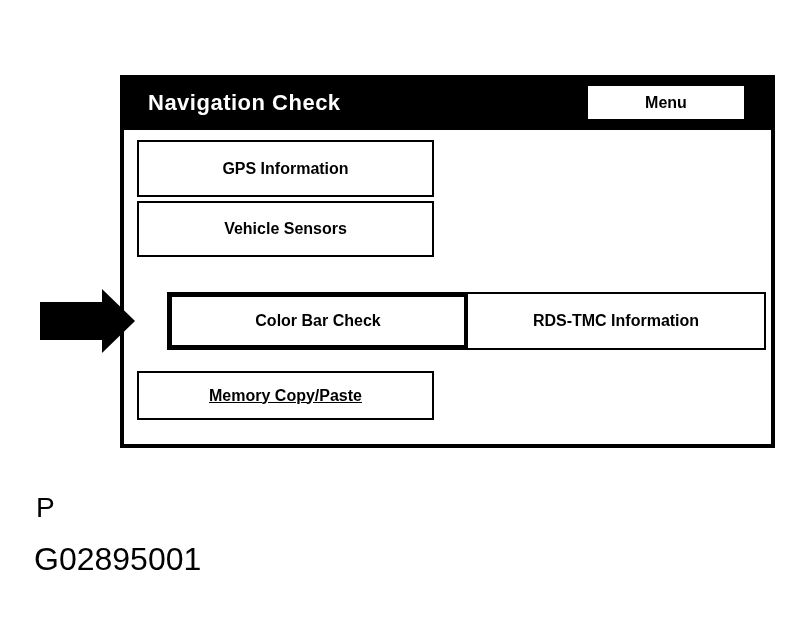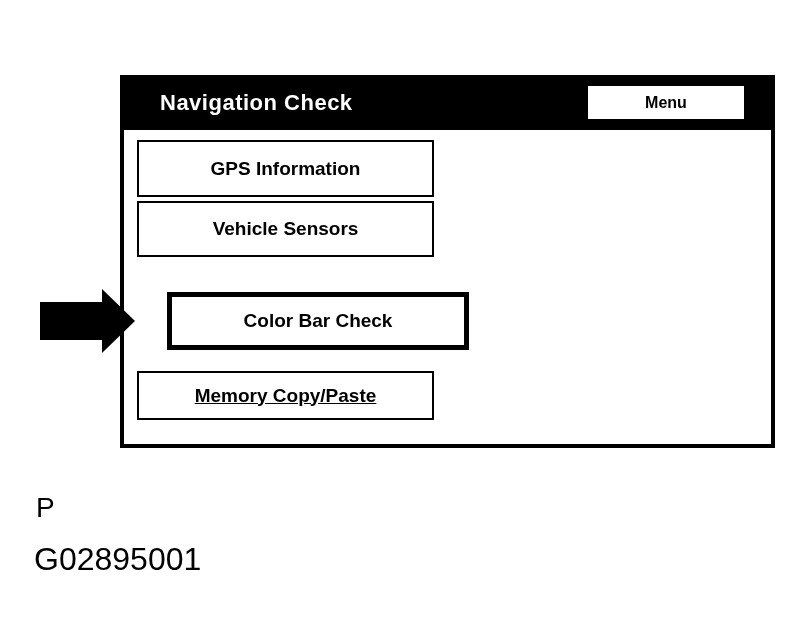--- a/index.html
+++ b/index.html
@@ -30,21 +30,20 @@
   .panel-header {
     position: absolute;
     left: -4px;
     top: -4px;
     width: 655px;
     height: 55px;
     box-sizing: border-box;
     background: #000000;
     display: flex;
     align-items: center;
-    padding-left: 12px;
   }
   .panel-title {
     color: #ffffff;
     font-size: 22px;
     font-weight: bold;
     letter-spacing: 0.5px;
     margin-left: 28px;
     white-space: nowrap;
   }
   .menu-btn {
@@ -67,21 +66,21 @@
 
   
   .btn {
     position: absolute;
     box-sizing: border-box;
     background: #ffffff;
     border: 2px solid #000000;
     display: flex;
     align-items: center;
     justify-content: center;
-    font-size: 19px;
+    font-size: 16px;
     font-weight: bold;
     color: #000000;
     white-space: nowrap;
     cursor: pointer;
   }
   .col-a { left: 13px;  width: 297px; }
   .col-b { left: 342px; width: 300px; }
   .row-1 { top: 61px;  height: 57px; }
   .row-2 { top: 122px; height: 56px; }
   .row-3 { top: 213px; height: 58px; }
@@ -131,20 +130,21 @@
     </div>
 
     <div class="btn col-a row-1">GPS Information</div>
 
 
     <div class="btn col-a row-2">Vehicle Sensors</div>
 
 
     <div class="btn col-a row-3 selected">Color Bar Check</div>
 
+    <div class="btn col-b row-3">RDS-TMC Information</div>
 
     <div class="btn col-a row-4">Memory Copy/Paste</div>
   </div>
 
   <svg class="callout-arrow" viewBox="0 0 95 64" width="95" height="64" aria-hidden="true">
     <polygon points="0,13 62,13 62,0 95,32 62,64 62,51 0,51" fill="#000000"></polygon>
   </svg>
 
   <div class="page-marker">P</div>
 

